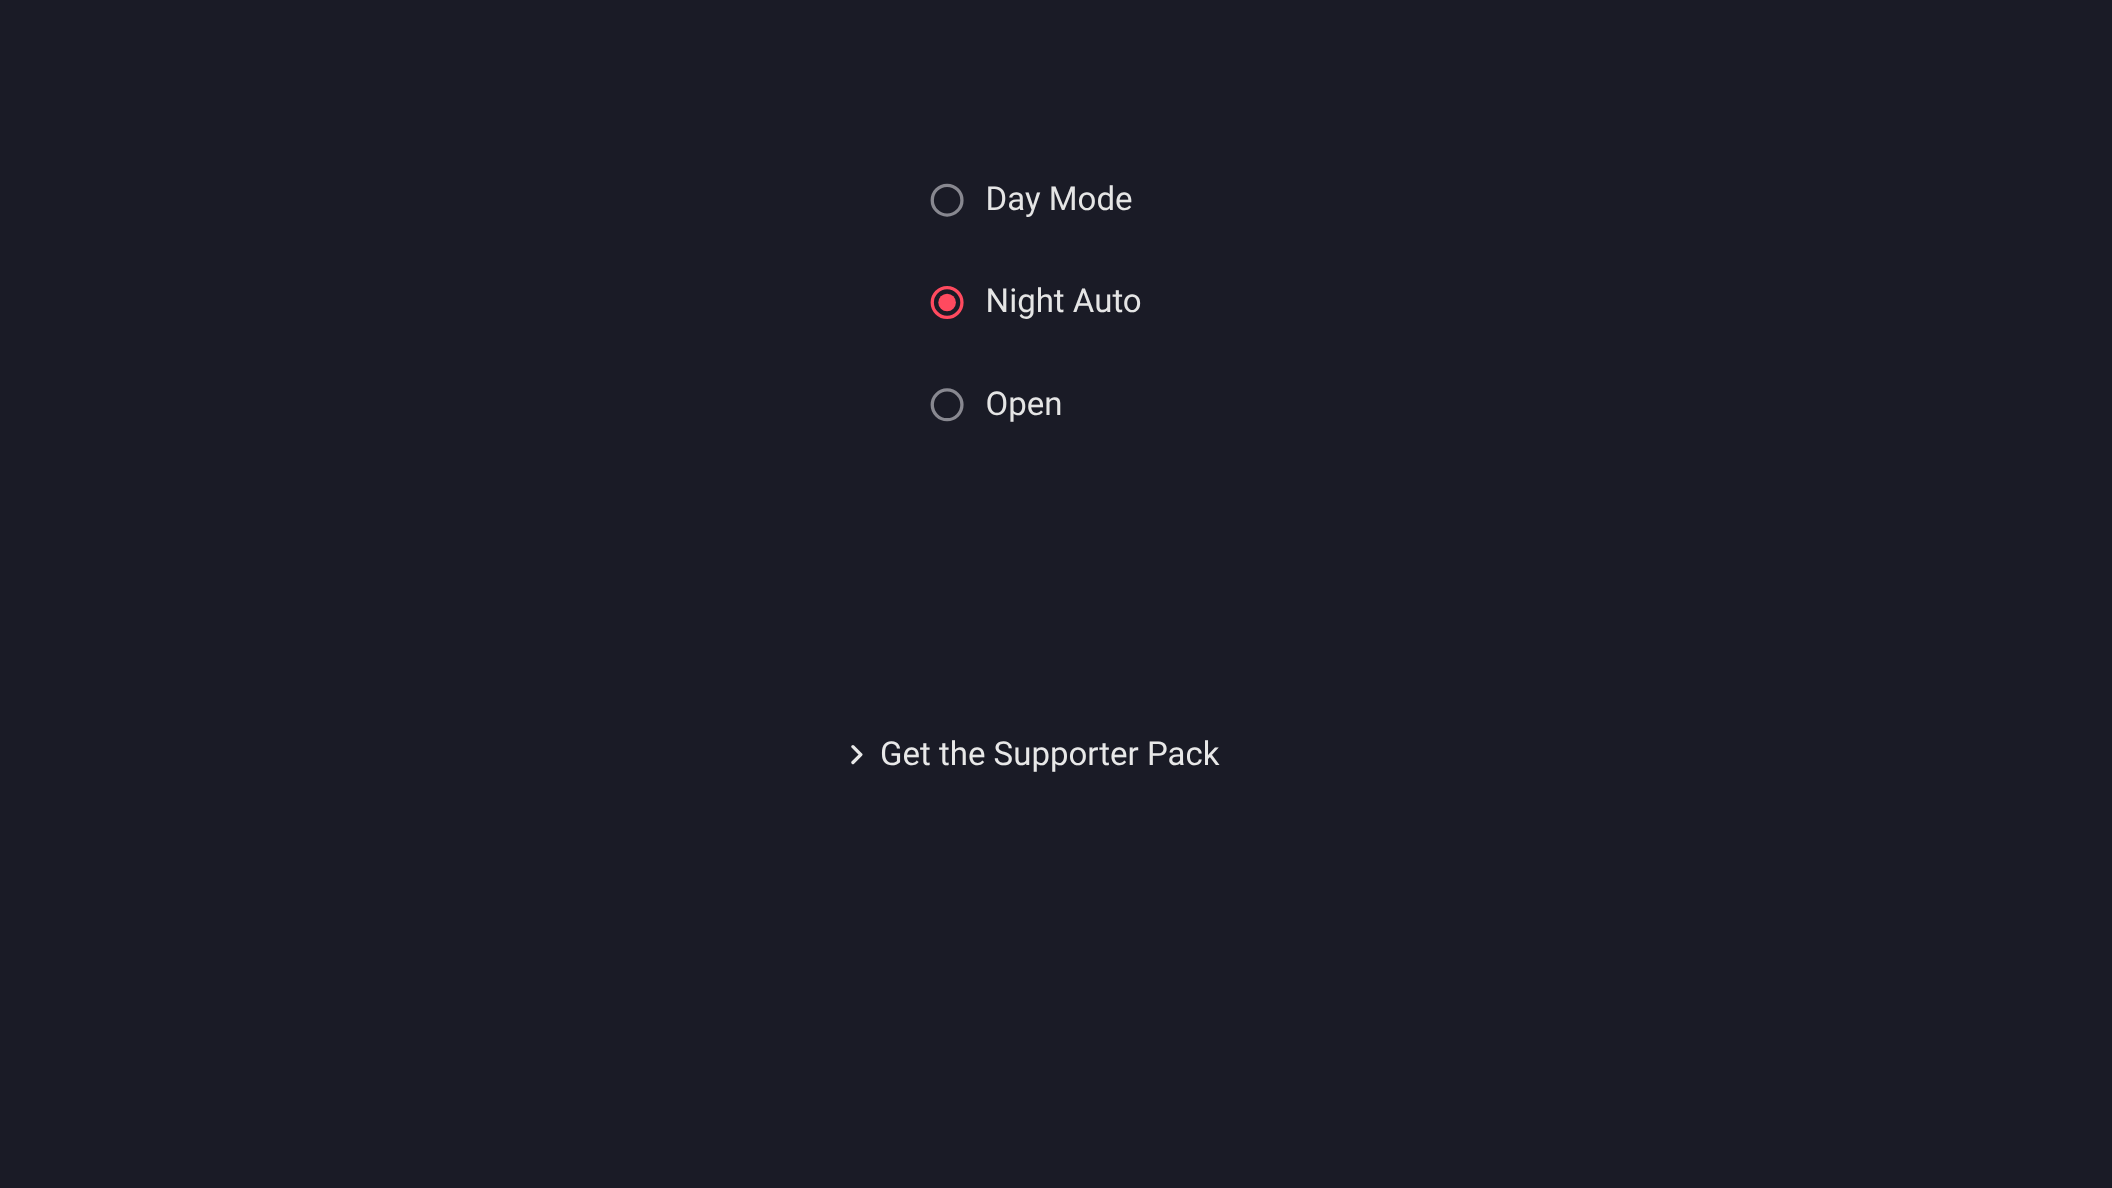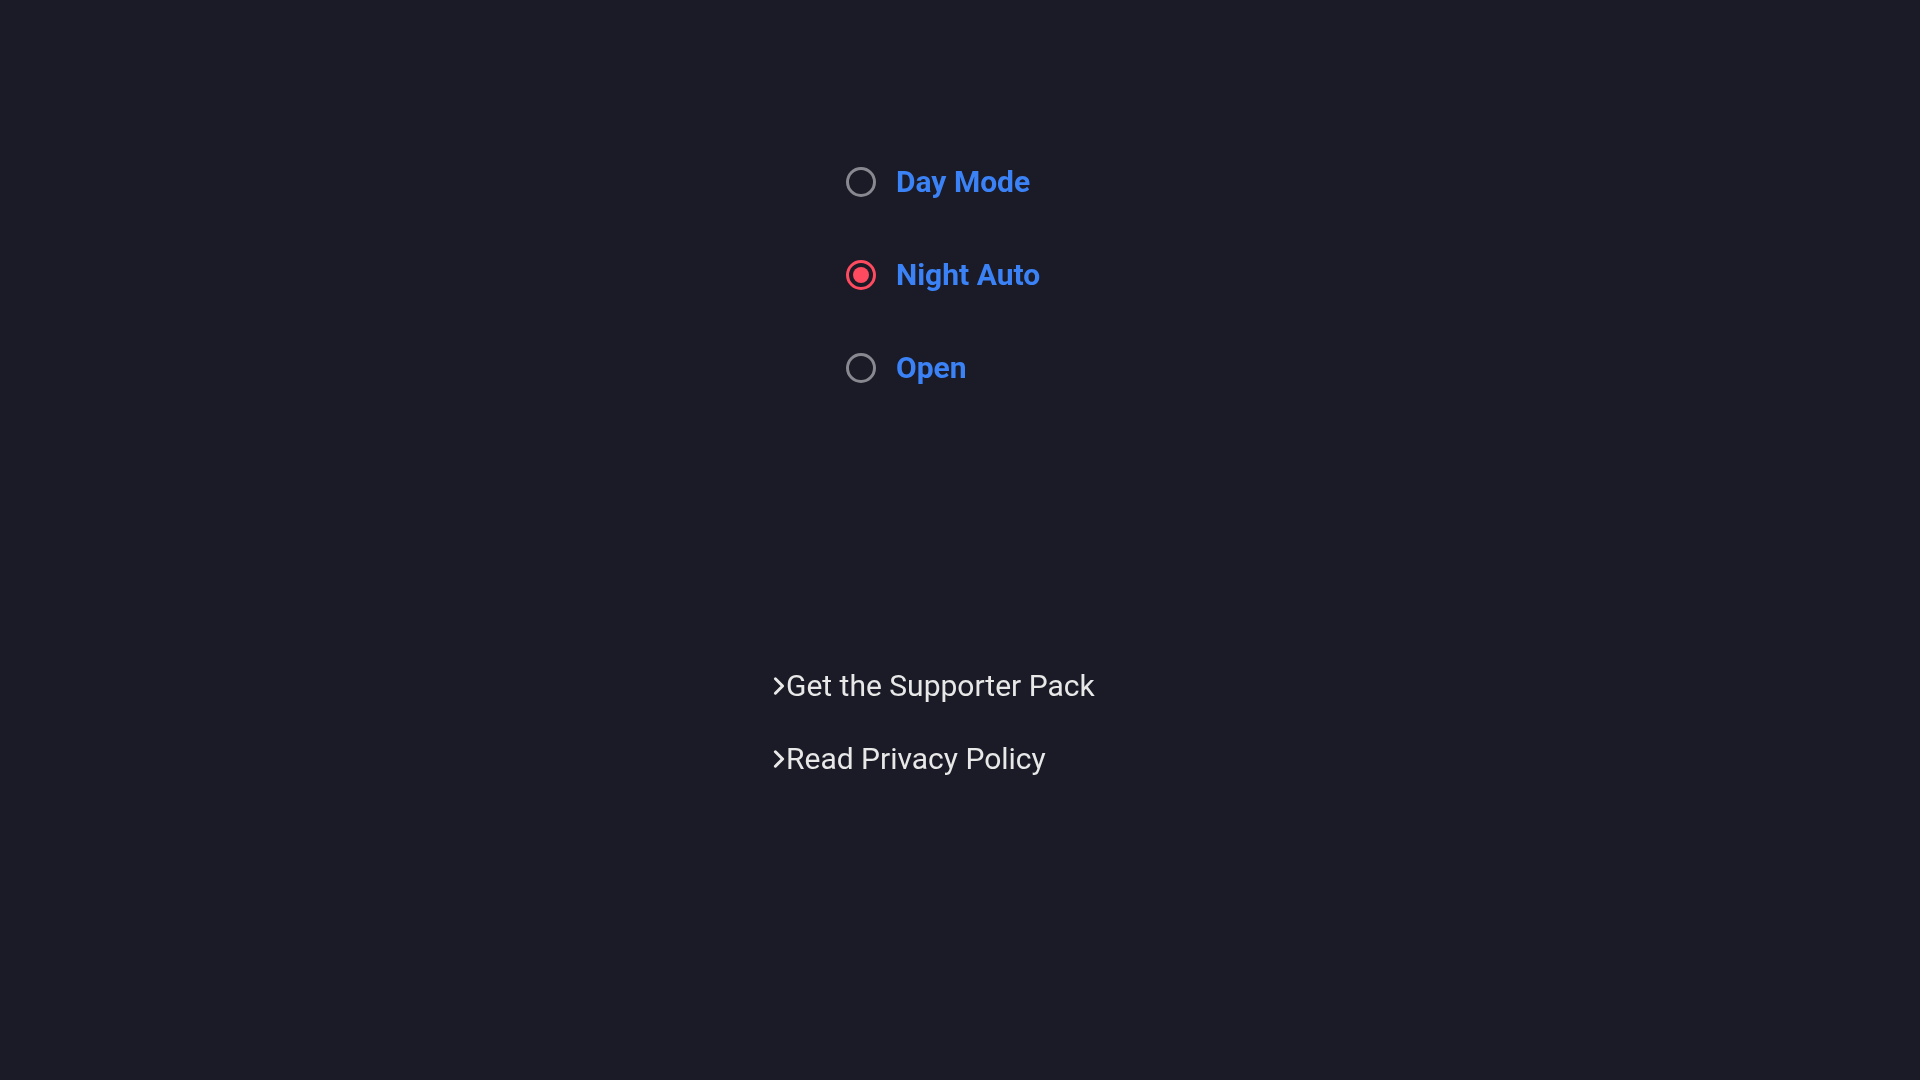--- a/index.html
+++ b/index.html
@@ -47,35 +47,36 @@
     border-color: #ff4a5f;
   }
   .radio-dot {
     width: 16px;
     height: 16px;
     border-radius: 50%;
     background-color: #ff4a5f;
   }
   .radio-label {
     font-size: 30px;
-    color: #3b82f6;
-    font-weight: 700;
+    color: #e5e5e5;
+    font-weight: 400;
     text-align: right;
   }
   .links-group {
     position: absolute;
     left: 772px;
     top: 668px;
     display: flex;
     flex-direction: column;
     gap: 38px;
   }
   .link-item {
     display: flex;
     align-items: center;
+    gap: 14px;
     cursor: pointer;
   }
   .chevron-icon {
     width: 14px;
     height: 22px;
     display: flex;
     align-items: center;
     justify-content: center;
   }
   .chevron-icon svg {
@@ -119,24 +120,16 @@
     <div class="link-item">
       <span class="chevron-icon">
         <svg viewBox="0 0 10 16" fill="none" stroke="#e8e8e8" stroke-width="2.5" stroke-linecap="round" stroke-linejoin="round">
           <polyline points="2,2 8,8 2,14"></polyline>
         </svg>
       </span>
       <span class="link-label">Get the Supporter Pack</span>
     </div>
 
 
-    <div class="link-item">
-      <span class="chevron-icon">
-        <svg viewBox="0 0 10 16" fill="none" stroke="#e8e8e8" stroke-width="2.5" stroke-linecap="round" stroke-linejoin="round">
-          <polyline points="2,2 8,8 2,14"></polyline>
-        </svg>
-      </span>
-      <span class="link-label">Read Privacy Policy</span>
-    </div>
 
   </div>
 
 </div>
 
 </body></html>

